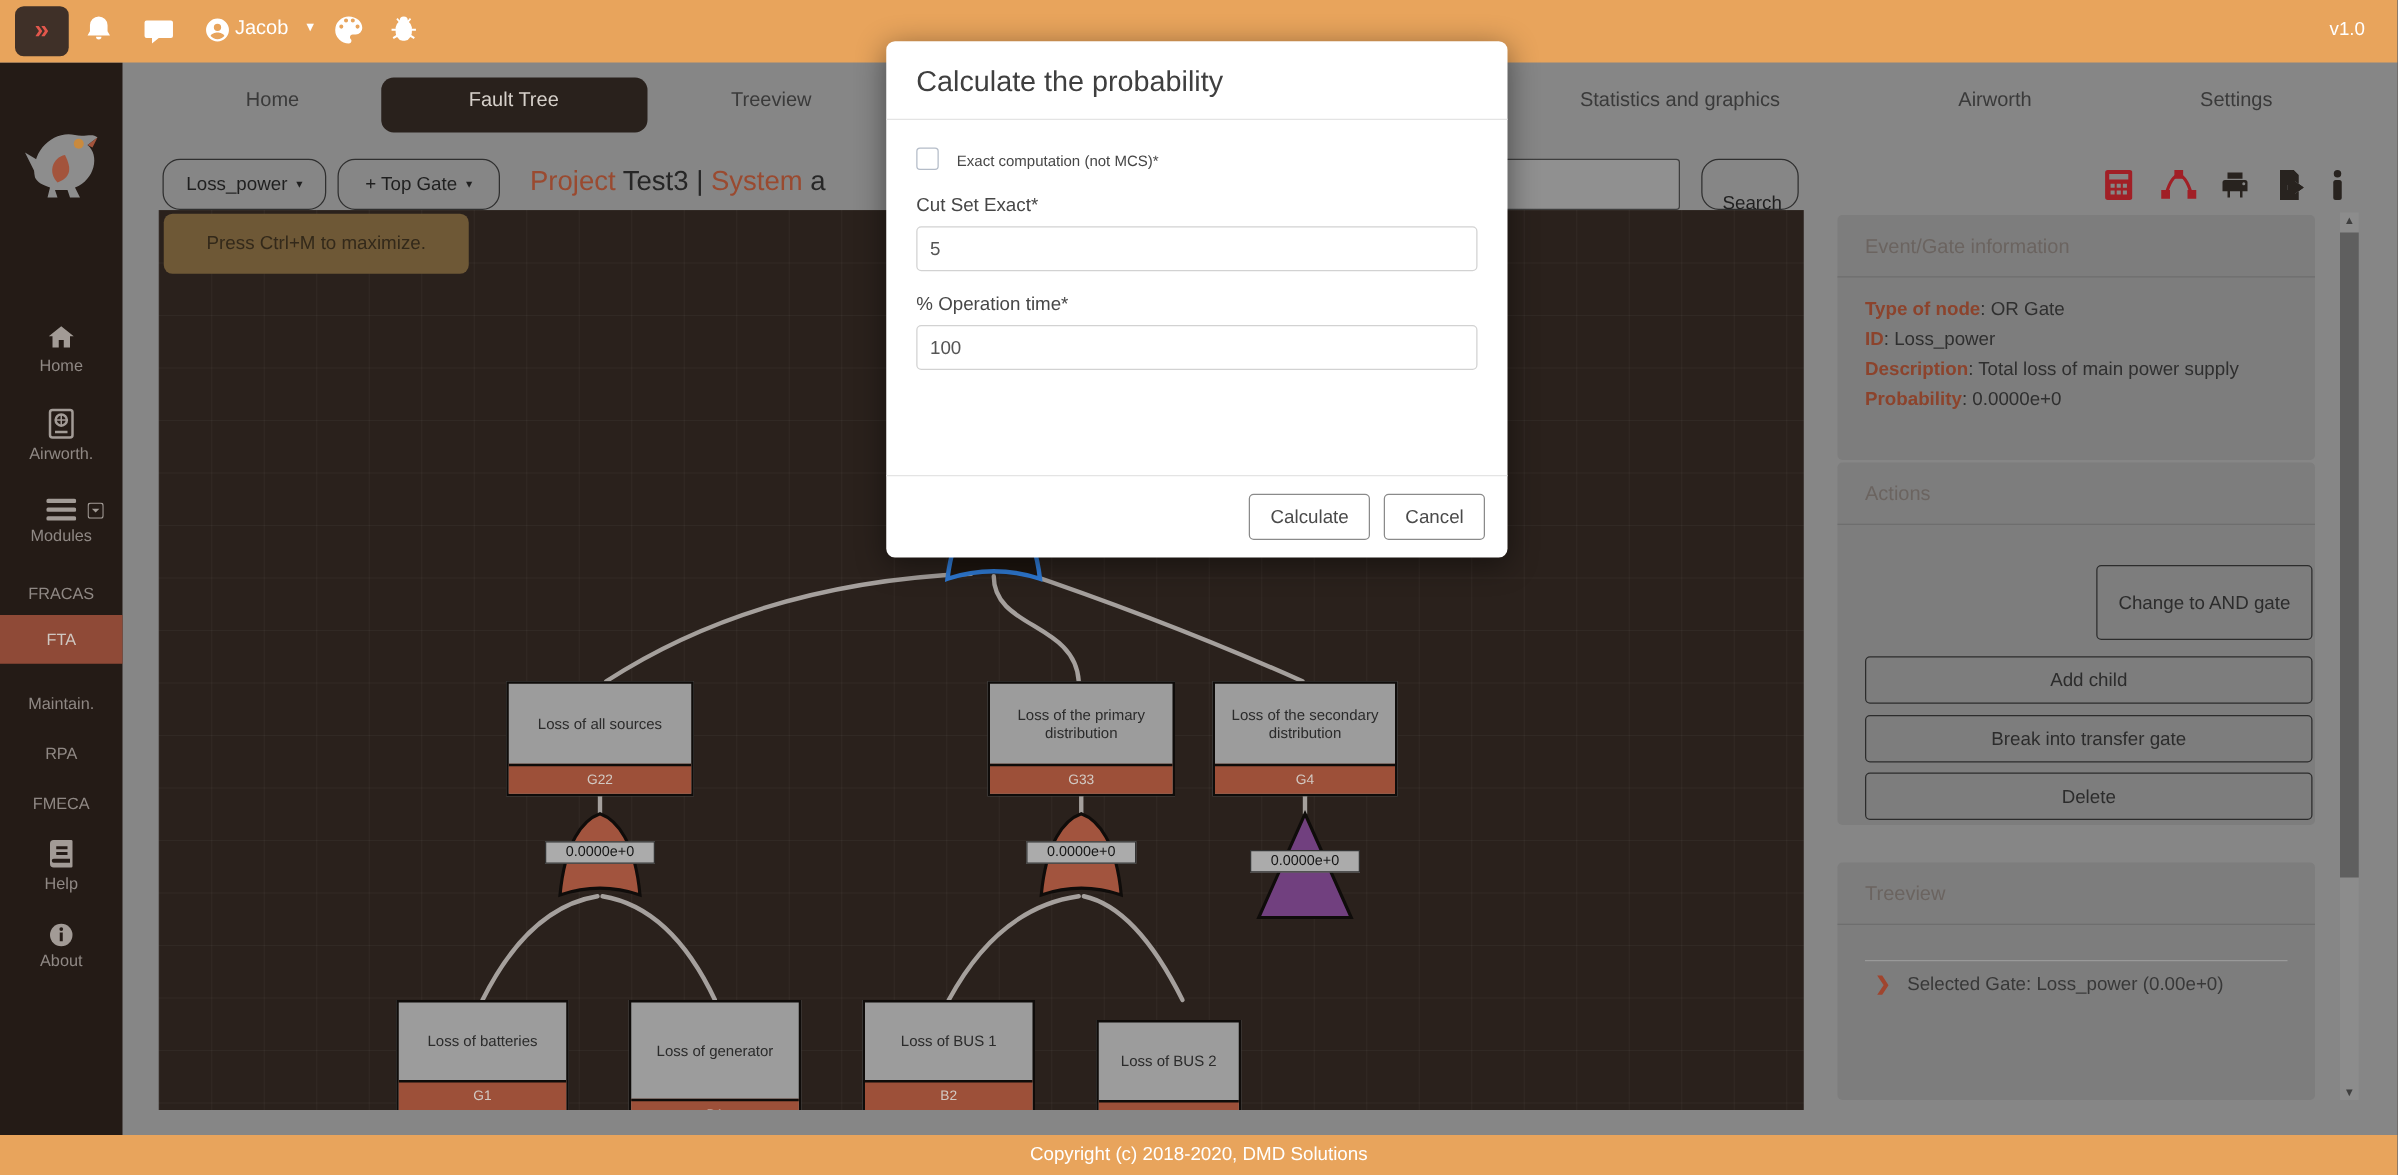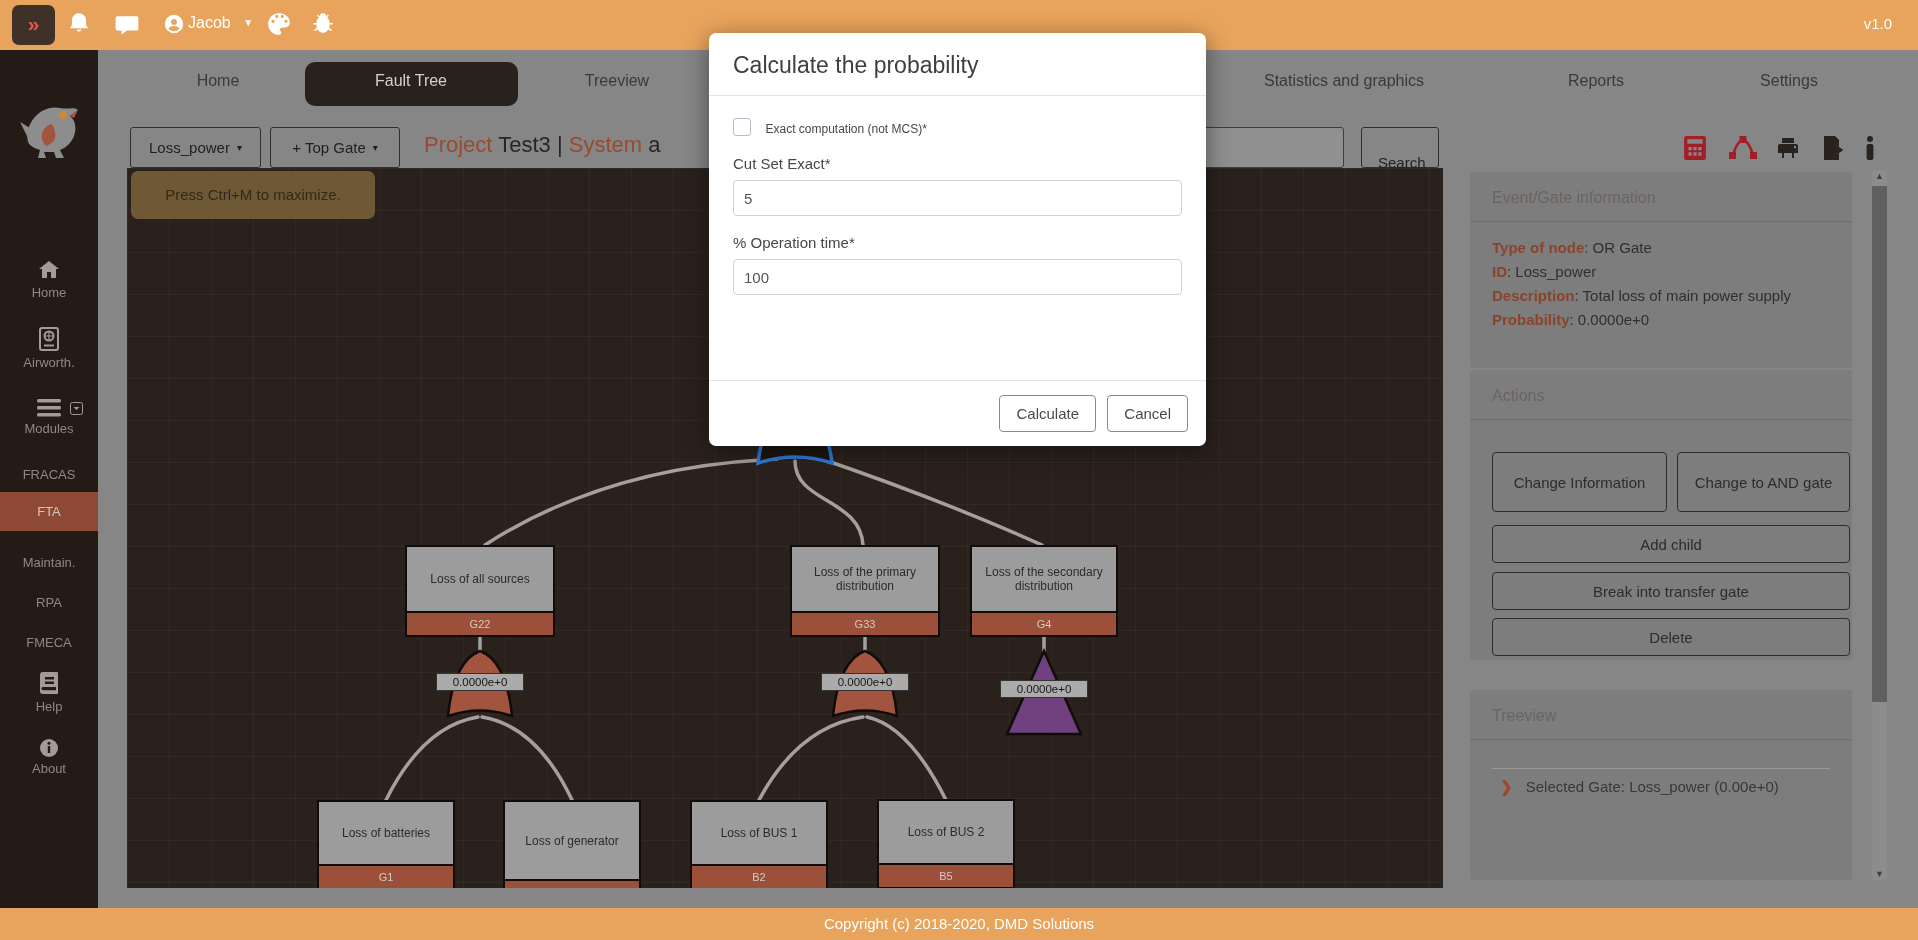--- a/index.html
+++ b/index.html
@@ -15,21 +15,21 @@
   
   .sidebar{position:absolute;left:0;top:50px;width:98px;height:858px;background:#241b16;z-index:20}
   .side-item{position:absolute;left:0;width:98px;text-align:center;color:#8f8884;font-size:13px;cursor:pointer}
   .side-item .ic{color:#a29b96}
   .side-item.active{background:#8f4a37;color:#cfc7c1;padding:12px 0;}
   
   .tab{position:absolute;top:72px;transform:translateX(-50%);font-size:16px;color:#3a3a3a;cursor:pointer;z-index:5}
   .tab-pill{position:absolute;left:305px;top:62px;width:213px;height:44px;background:#29211c;border-radius:10px;z-index:4}
   .tab.active{color:#d6d0ca;z-index:6}
   
-  .tb-btn{position:absolute;top:127px;height:41px;border:1.5px solid #2f2f2f;border-radius:3px;background:transparent;
+  .tb-btn{position:absolute;top:127px;height:41px;border:1.5px solid #2f2f2f;border-radius:14px;background:transparent;
     color:#1f1f1f;font-size:15px;padding:0 14px;line-height:38px;box-sizing:border-box;cursor:pointer;z-index:5}
   .caret{font-size:10px;vertical-align:2px;margin-left:7px}
   .ptitle{position:absolute;left:424px;top:132px;font-size:22px;color:#262626;white-space:nowrap;z-index:5}
   .ptitle b{color:#9a4a30;font-weight:normal}
   .search-input{position:absolute;left:1192px;top:127px;width:152px;height:41px;background:#909090;border:1px solid #3e3e3e;
     border-radius:3px;box-sizing:border-box;font-size:15px;color:#222;padding:0 8px;z-index:5}
   .search-btn{left:1361px;width:78px;text-align:center;padding:16px}
   .tool-ic{position:absolute;top:136px;z-index:5;cursor:pointer}
   
   .canvas{position:absolute;left:127px;top:168px;width:1316px;height:720px;background:#2a211c;z-index:3;overflow:hidden;
@@ -194,21 +194,21 @@
     </span><br>
     <span>About</span>
   </div>
 </div>
 
 <div class="tab-pill"></div>
 <div class="tab" style="left:218px">Home</div>
 <div class="tab active" style="left:411px">Fault Tree</div>
 <div class="tab" style="left:617px">Treeview</div>
 <div class="tab" style="left:1344px">Statistics and graphics</div>
-<div class="tab" style="left:1596px">Reports</div>
+<div class="tab" style="left:1596px">Airworth</div>
 <div class="tab" style="left:1789px">Settings</div>
 
 <button class="tb-btn" style="left:130px;width:131px">
   <span>Loss_power</span><span class="caret">▾</span>
 </button>
 <button class="tb-btn" style="left:270px;width:130px">
   <span>+ Top Gate</span><span class="caret">▾</span>
 </button>
 <div class="ptitle">
   <b>Project</b>
@@ -295,39 +295,38 @@
     <div class="nid">G1</div>
   </div>
   <div class="tnode" style="left:376px;top:632px;width:138px">
     <div class="lbl" style="height:77px">Loss of generator</div>
     <div class="nid">B1</div>
   </div>
   <div class="tnode" style="left:563px;top:632px;width:138px">
     <div class="lbl" style="height:62px">Loss of BUS 1</div>
     <div class="nid">B2</div>
   </div>
-  <div class="tnode" style="left:750px;top:631px;width:138px">
+  <div class="tnode" style="left:750px;top:648px;width:116px">
     <div class="lbl" style="height:62px">Loss of BUS 2</div>
     <div class="nid">B5</div>
   </div>
 </div>
 
 <div class="card" style="top:172px;height:196px">
   <div class="chead">Event/Gate information</div>
   <div class="info-rows">
     <div><b>Type of node</b><span>: OR Gate</span></div>
     <div><b>ID</b><span>: Loss_power</span></div>
     <div><b>Description</b><span>: Total loss of main power supply</span></div>
     <div><b>Probability</b><span>: 0.0000e+0</span></div>
   </div>
 </div>
 
 <div class="card" style="top:370px;height:290px">
   <div class="chead">Actions</div>
-  <button class="act-btn" style="left:22px;top:82px;width:175px;height:60px">Change Information</button>
   <button class="act-btn" style="left:207px;top:82px;width:173px;height:60px">Change to AND gate</button>
   <button class="act-btn" style="left:22px;top:155px;width:358px;height:38px">Add child</button>
   <button class="act-btn" style="left:22px;top:202px;width:358px;height:38px">Break into transfer gate</button>
   <button class="act-btn" style="left:22px;top:248px;width:358px;height:38px">Delete</button>
 </div>
 
 <div class="card" style="top:690px;height:190px">
   <div class="chead">Treeview</div>
   <div class="tv-divider" style="top:78px"></div>
   <div class="tv-row">

